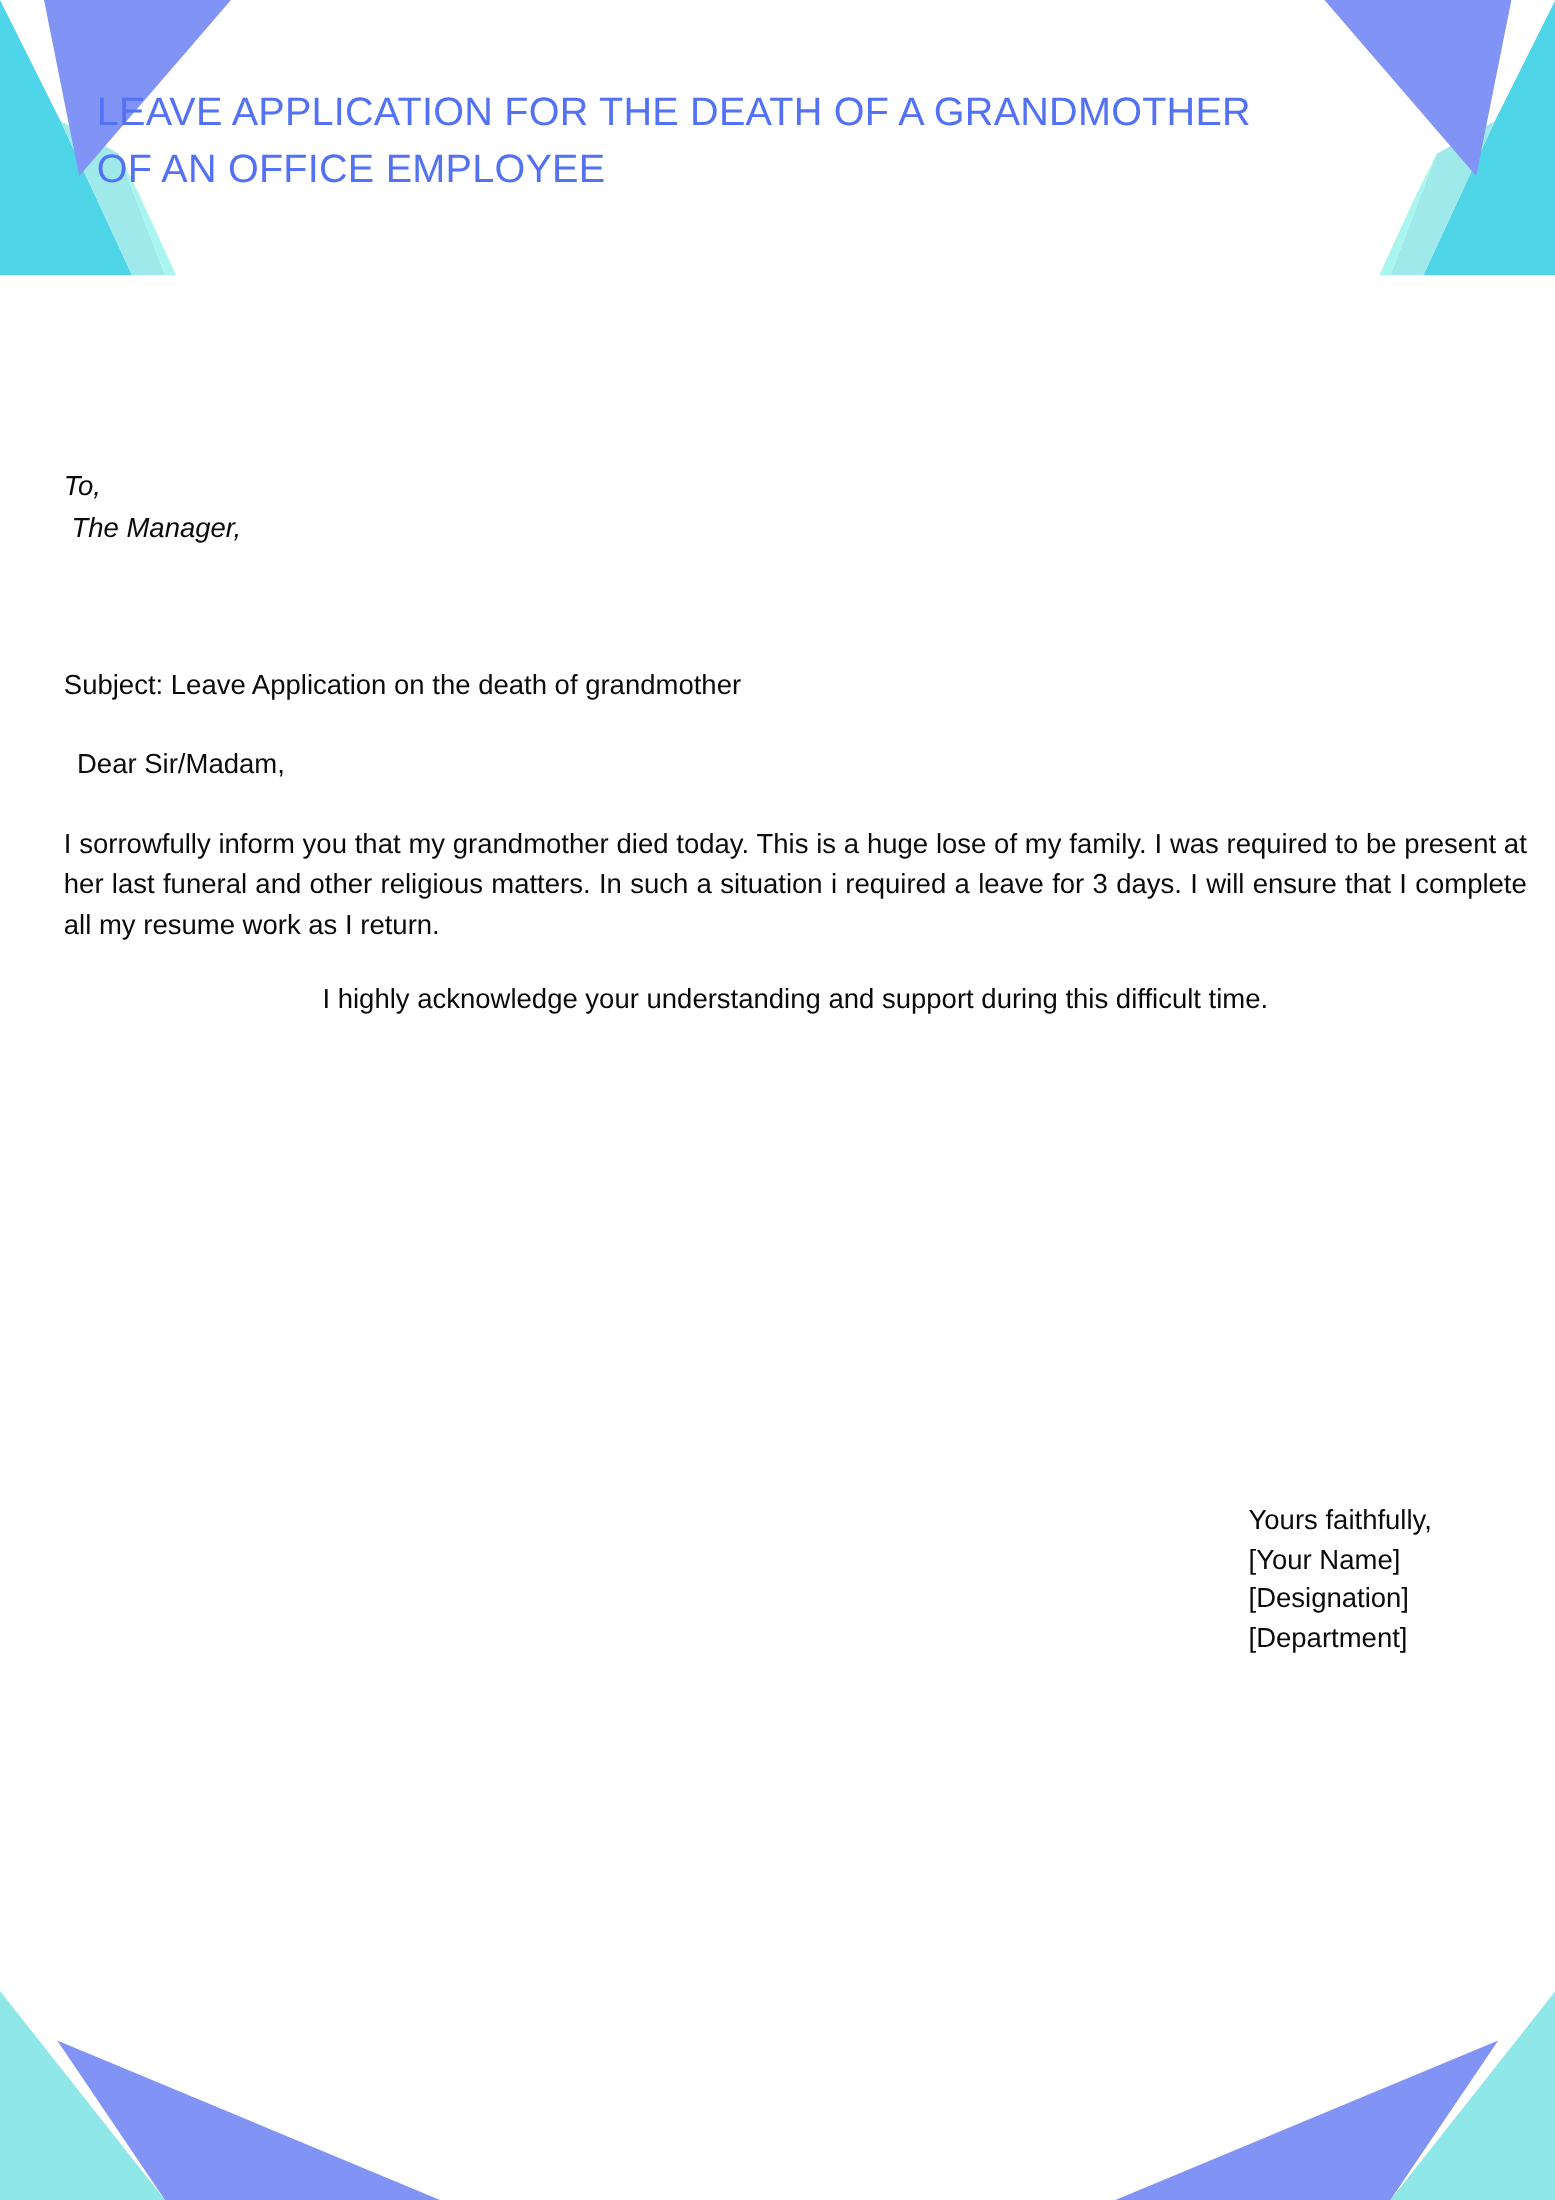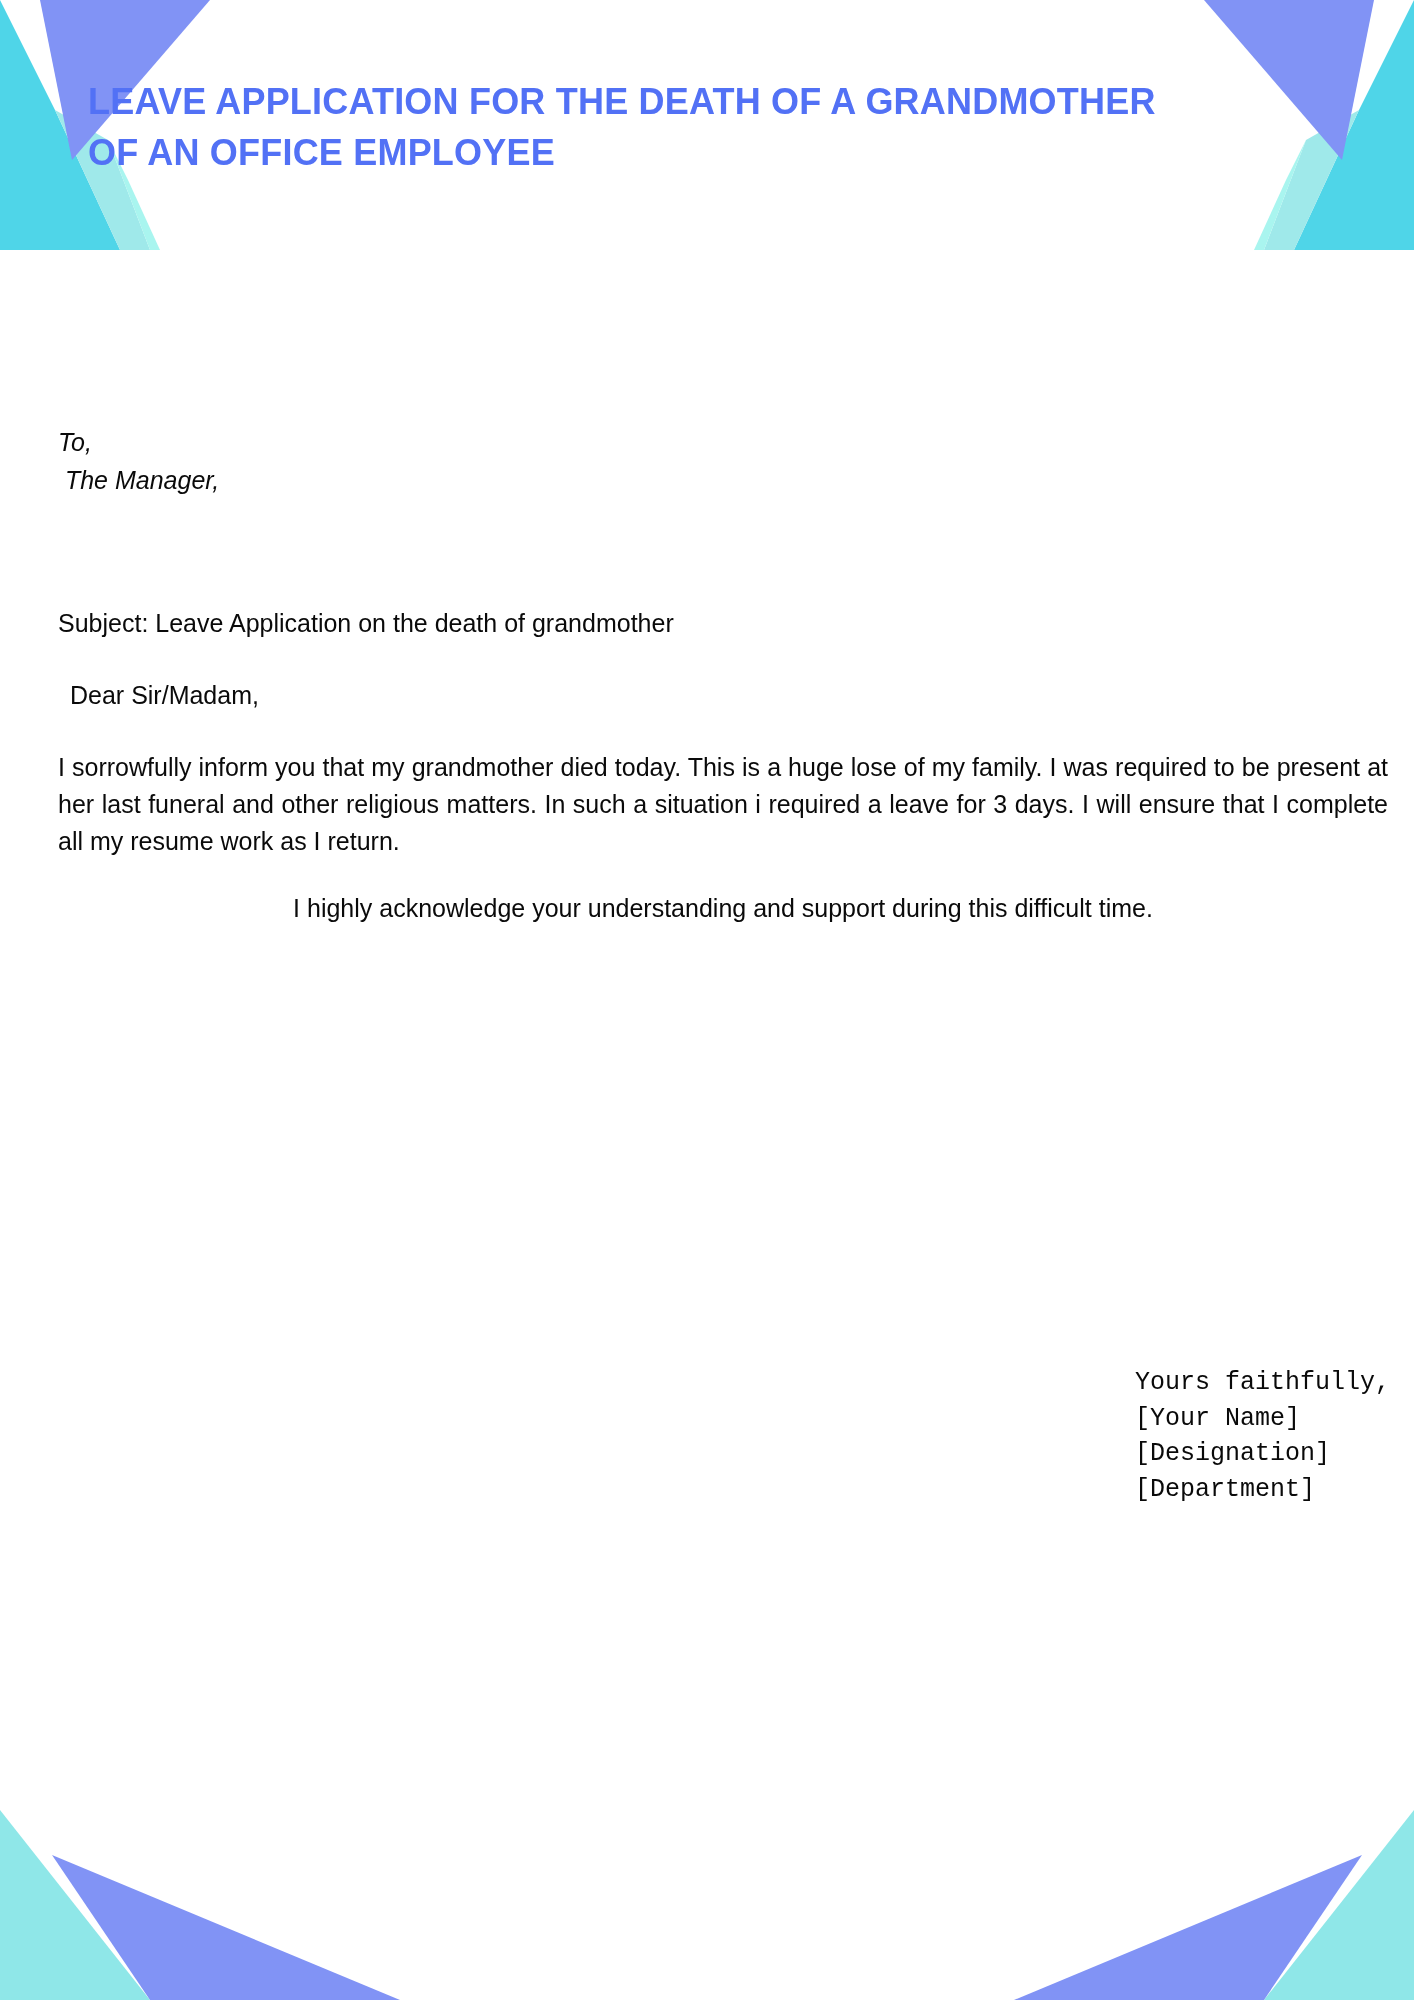--- a/index.html
+++ b/index.html
@@ -33,21 +33,21 @@
   .title-block {
     position: absolute;
     top: 76px;
     left: 88px;
     width: 1250px;
   }
   .doc-title {
     margin: 0;
     font-family: "Liberation Sans", sans-serif;
     font-size: 36px;
-    font-weight: bold;
+    font-weight: normal;
     line-height: 1.42;
     letter-spacing: 0.2px;
     color: #5271f5;
     text-transform: uppercase;
   }
 
   
   .letter {
     position: absolute;
     top: 424px;
@@ -98,21 +98,20 @@
   }
 
   
   .signature-block {
     position: absolute;
     top: 1365px;
     left: 1135px;
     font-size: 25px;
     line-height: 1.42;
     color: #0a0a0a;
-    font-family: Liberation Mono, monospace;
   }
   .signature-line {
     margin: 0;
     white-space: pre;
   }
 </style>
 </head>
 <body>
 
 <div class="page">

